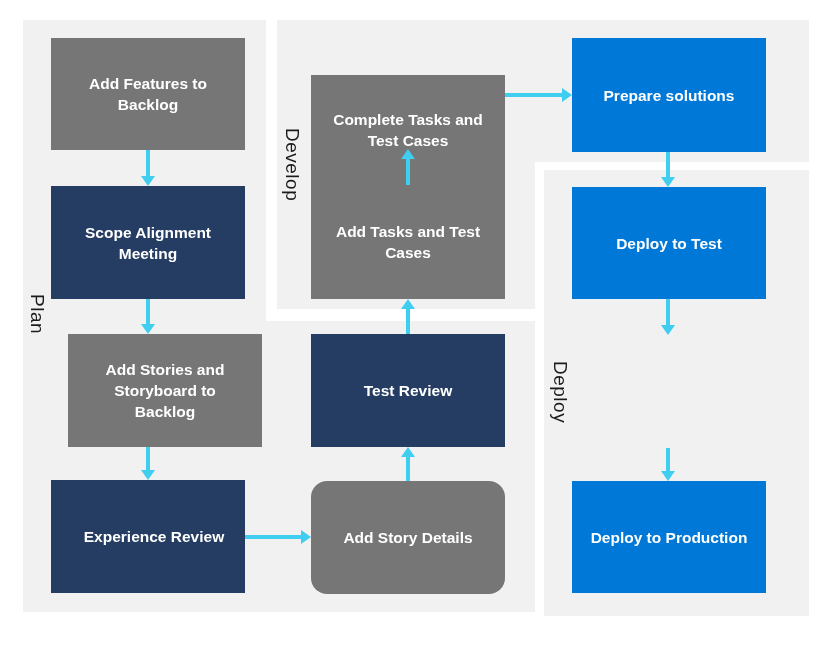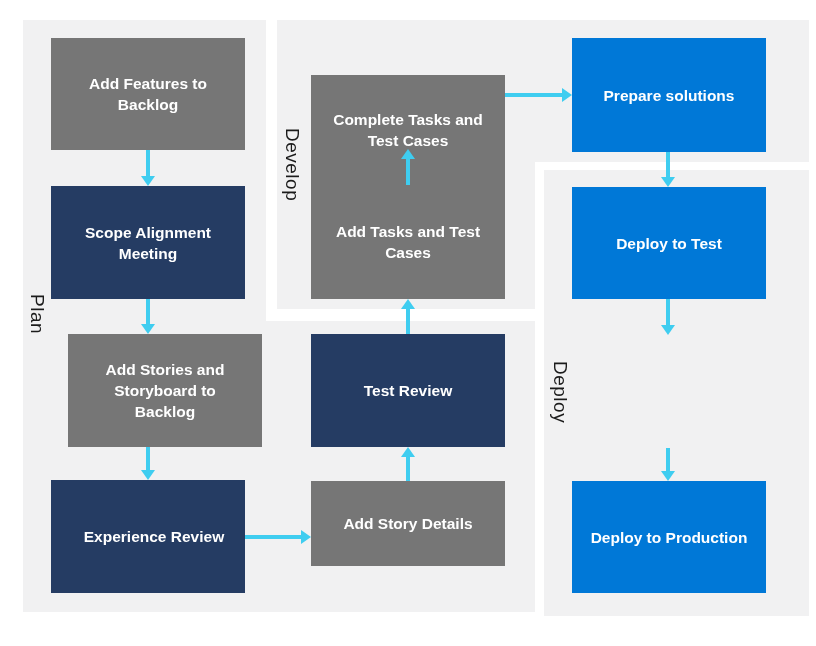--- a/index.html
+++ b/index.html
@@ -34,21 +34,21 @@
   .node.gray{background:var(--gray-box);}
   .node.navy{background:var(--navy-box);}
   .node.blue{background:var(--blue-box);}
   #n-add-features      {left:51px; top:38px;}
   #n-scope-alignment   {left:51px; top:186px;height:113px;}
   #n-add-stories       {left:68px; top:334px;height:113px;}
   #n-experience-review {left:51px; top:480px;height:113px;padding-left:28px;}
   #n-complete-tasks    {left:311px;top:50px; height:110px;margin-top:25px;}
   #n-add-tasks         {left:311px;top:185px;height:114px;}
   #n-story-review      {left:311px;top:334px;height:113px;}
-  #n-add-story-details {left:311px;top:481px;height:85px;}
+  #n-add-story-details {left:311px;top:481px;height:113px;border-radius:16px;}
   #n-prepare-solutions {left:572px;top:38px; height:114px;}
   #n-deploy-to-test    {left:572px;top:187px;}
   #n-test-signoff      {left:572px;top:335px;height:113px;}
   #n-deploy-production {left:572px;top:481px;}
   
   .arrow{position:absolute;}
   .arrow .shaft{position:absolute;background:var(--arrow);}
   .arrow .head{position:absolute;width:0;height:0;border-style:solid;border-color:transparent;}
   .arrow.v{width:14px;}
   .arrow.v .shaft{left:5px;width:4px;}

